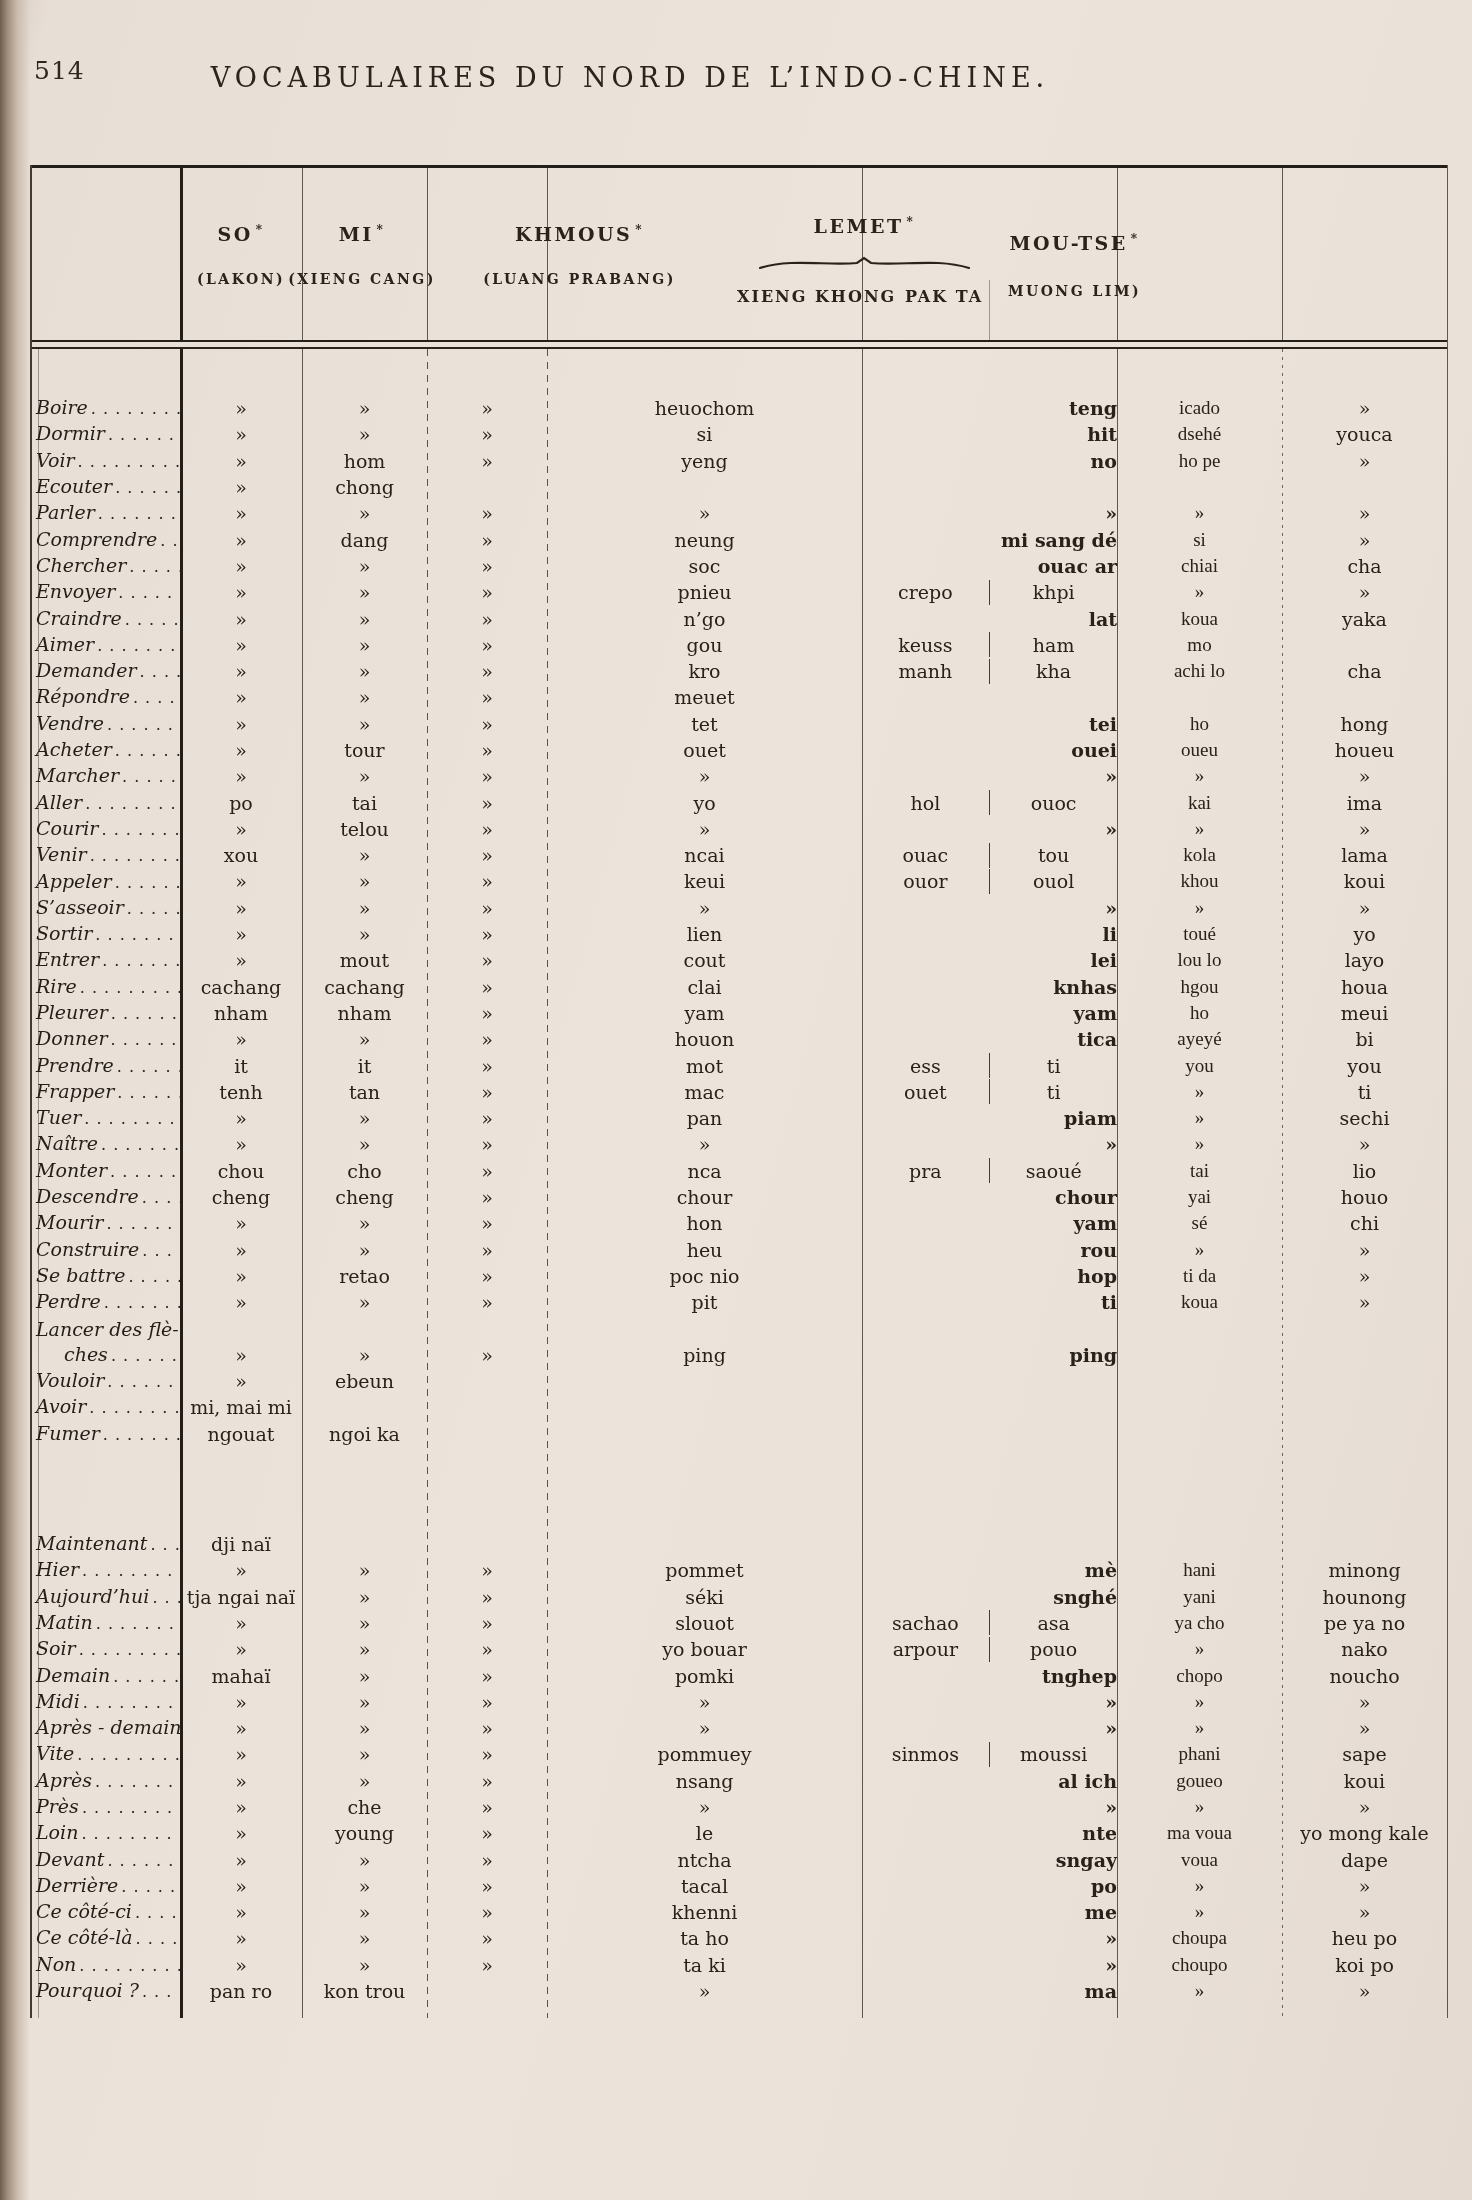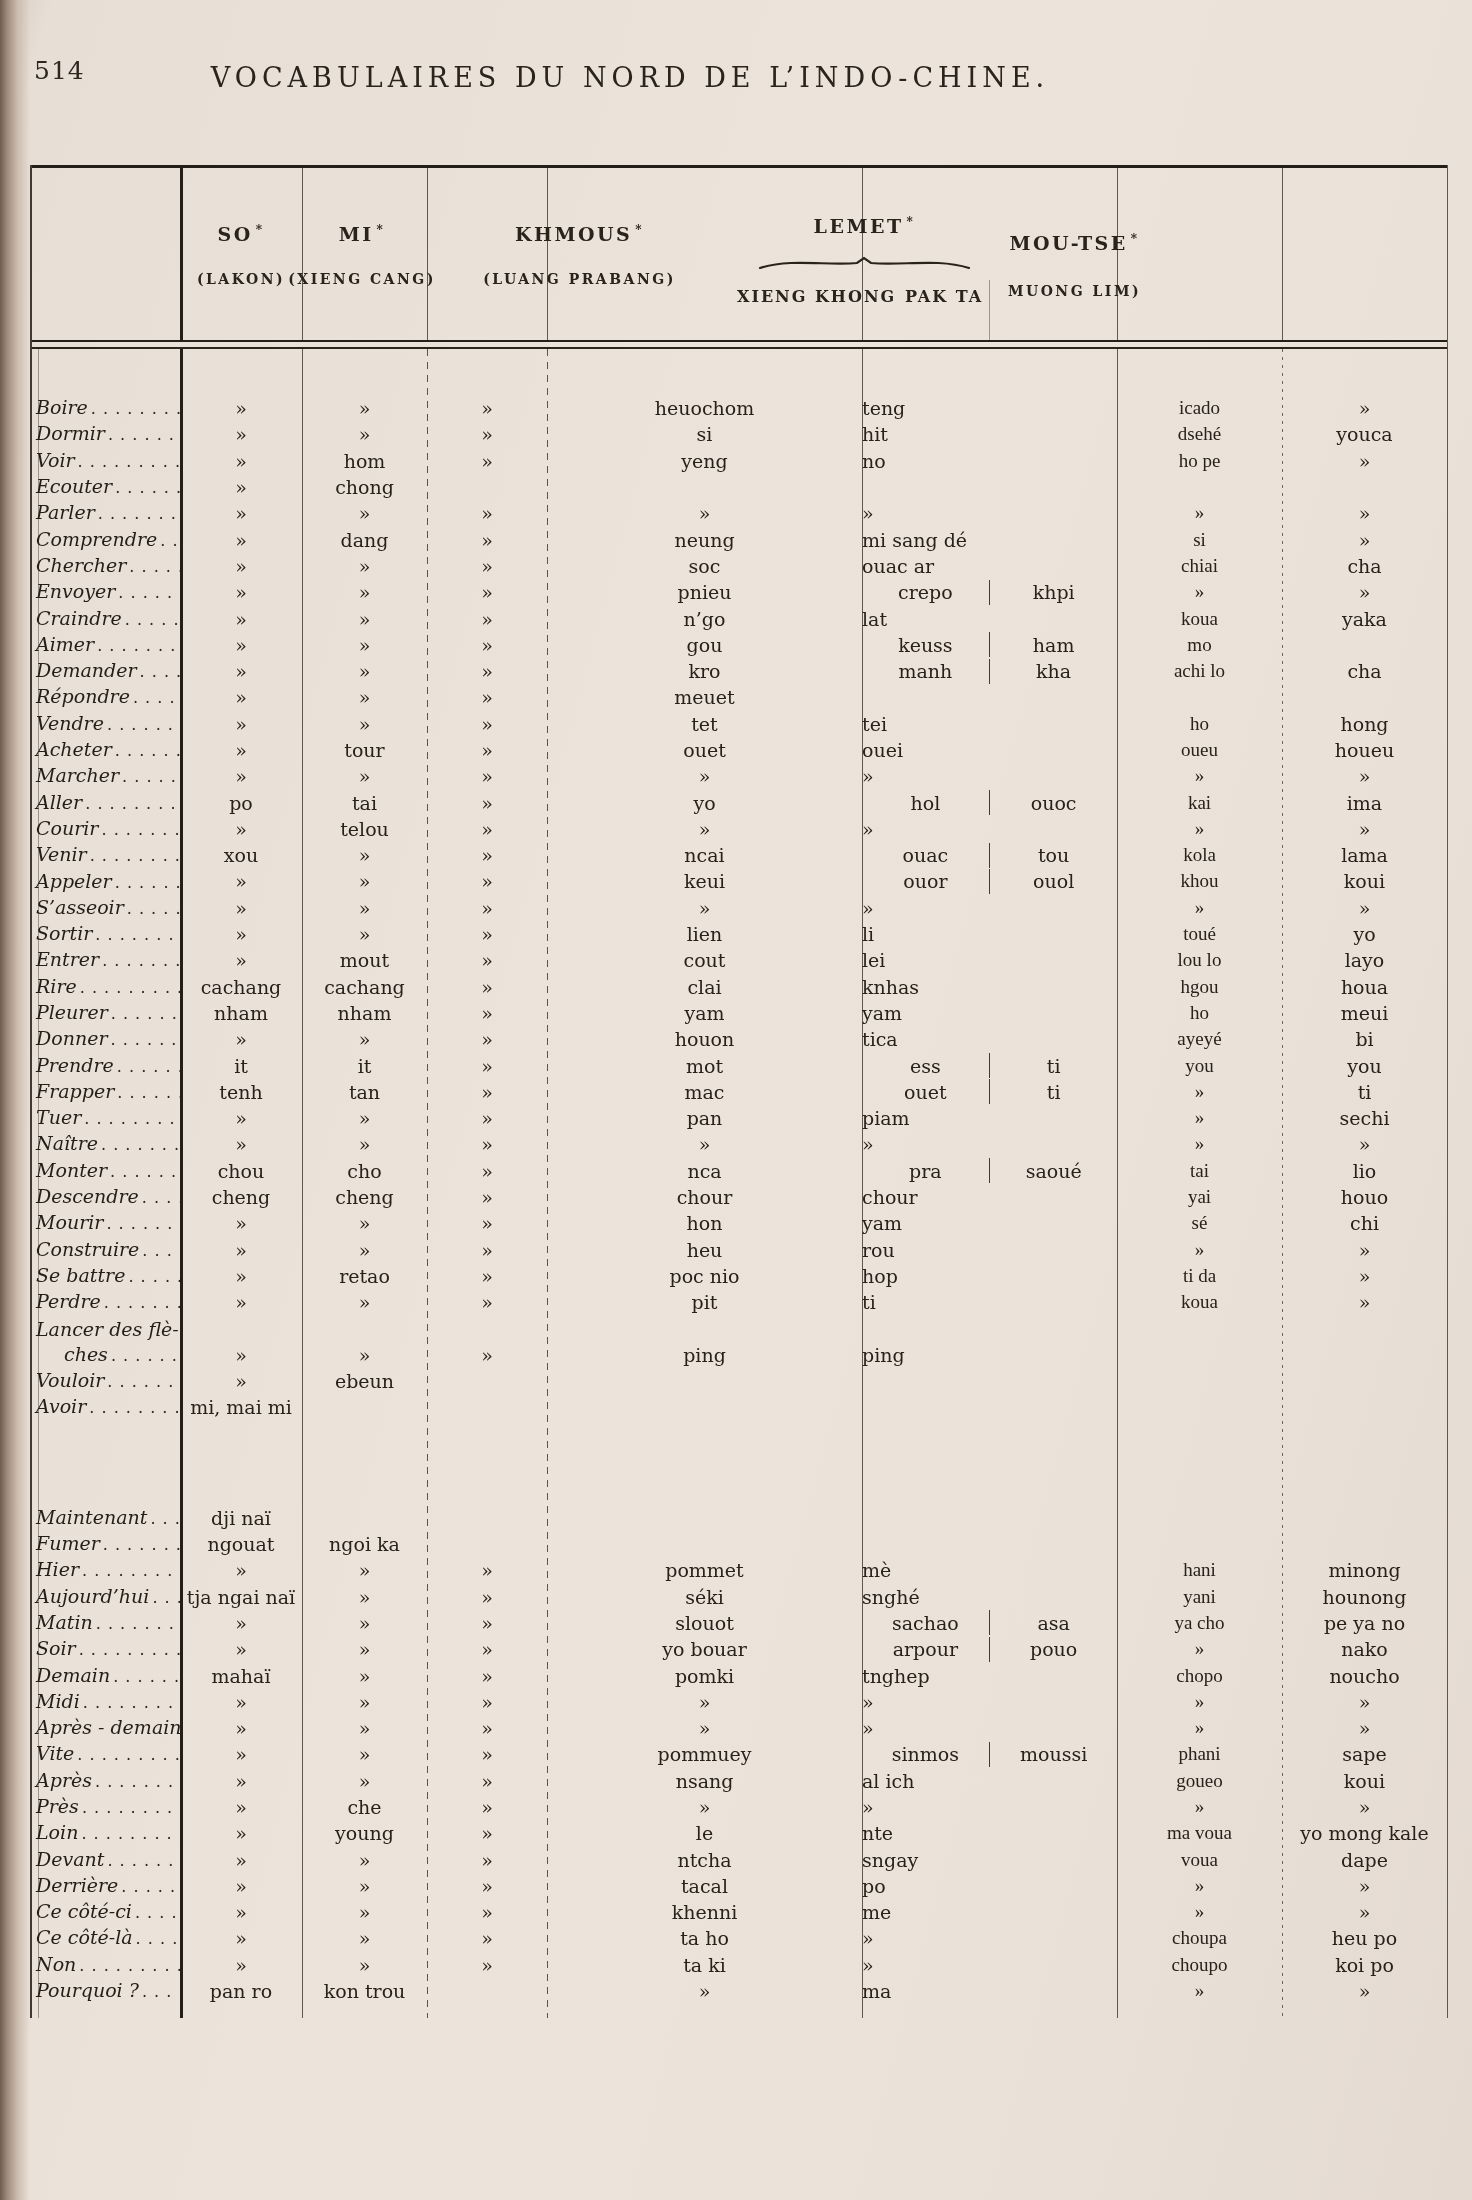--- a/index.html
+++ b/index.html
@@ -51,21 +51,21 @@
   .c.fr{width:148px;display:flex;align-items:baseline;text-align:left;padding-left:4px;overflow:hidden;box-sizing:border-box;}
   .c.fr .lab{font-style:italic;font-size:19px;color:#241e18;white-space:pre;}
   .c.fr.indent{padding-left:32px;}
   .dots{flex:1;overflow:hidden;margin-left:3px;}
   .dots::after{content:". . . . . . . . . . . . . . . . . . . . . . .";font-size:16px;letter-spacing:1px;color:#2e2720;}
   .c.so{width:122px;}
   .c.nanhang{width:125px;}
   .c.mi{width:120px;}
   .c.khmous{width:315px;}
   .c.lemet{width:255px;display:flex;align-items:center;}
-  .c.lemet .spanv{width:100%;text-align:left;}
+  .c.lemet .spanv{width:100%;text-align:right;font-weight:bold;}
   .c.lemet .half{flex:1;text-align:center;}
   .c.lemet .vbar{width:1.5px;height:25px;background:rgba(36,30,24,.85);}
   .c.moutse{width:165px;font-family:Liberation Serif, serif;}
   .c.khos{width:165px;}
 </style>
 </head>
 <body>
 
 <div class="page-edge"></div>
 <div class="page-number">514</div>
@@ -717,42 +717,42 @@
           <div class="c so">mi, mai mi</div>
           <div class="c nanhang"></div>
           <div class="c mi"></div>
           <div class="c khmous"></div>
           <div class="c lemet">
             <div class="spanv"></div>
           </div>
           <div class="c moutse"></div>
           <div class="c khos"></div>
         </div>
+        <div class="trow">
+          <div class="c fr">
+            <div class="lab">Fumer</div>
+            <div class="dots"></div>
+          </div>
+          <div class="c so">ngouat</div>
+          <div class="c nanhang">ngoi ka</div>
+          <div class="c mi"></div>
+          <div class="c khmous"></div>
+          <div class="c lemet">
+            <div class="spanv"></div>
+          </div>
+          <div class="c moutse"></div>
+          <div class="c khos"></div>
+        </div>
         <div class="trow gap">
           <div class="c fr">
             <div class="lab">Maintenant</div>
             <div class="dots"></div>
           </div>
           <div class="c so">dji naï</div>
           <div class="c nanhang"></div>
-          <div class="c mi"></div>
-          <div class="c khmous"></div>
-          <div class="c lemet">
-            <div class="spanv"></div>
-          </div>
-          <div class="c moutse"></div>
-          <div class="c khos"></div>
-        </div>
-        <div class="trow">
-          <div class="c fr">
-            <div class="lab">Fumer</div>
-            <div class="dots"></div>
-          </div>
-          <div class="c so">ngouat</div>
-          <div class="c nanhang">ngoi ka</div>
           <div class="c mi"></div>
           <div class="c khmous"></div>
           <div class="c lemet">
             <div class="spanv"></div>
           </div>
           <div class="c moutse"></div>
           <div class="c khos"></div>
         </div>
         <div class="trow">
           <div class="c fr">

